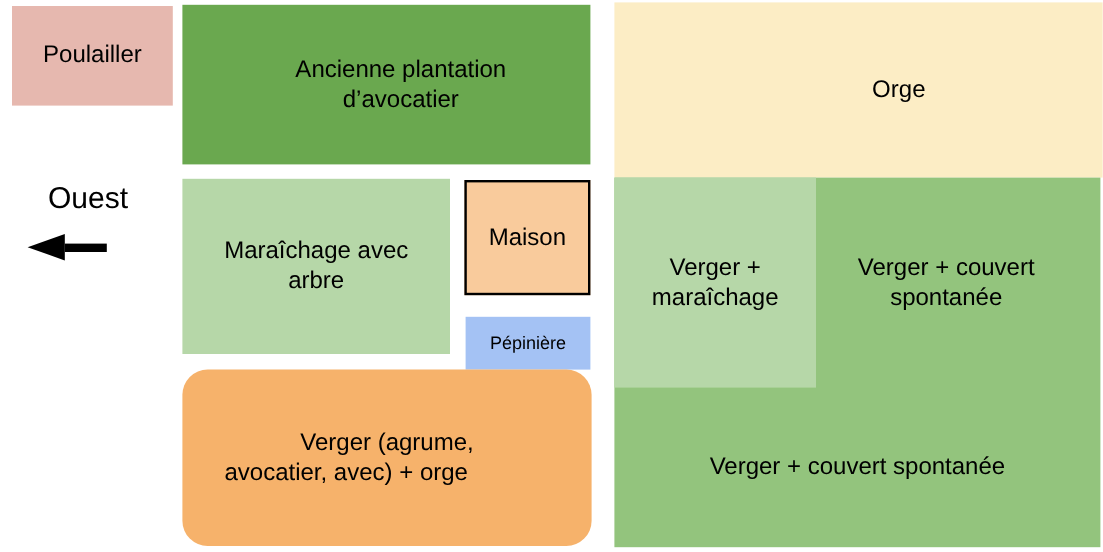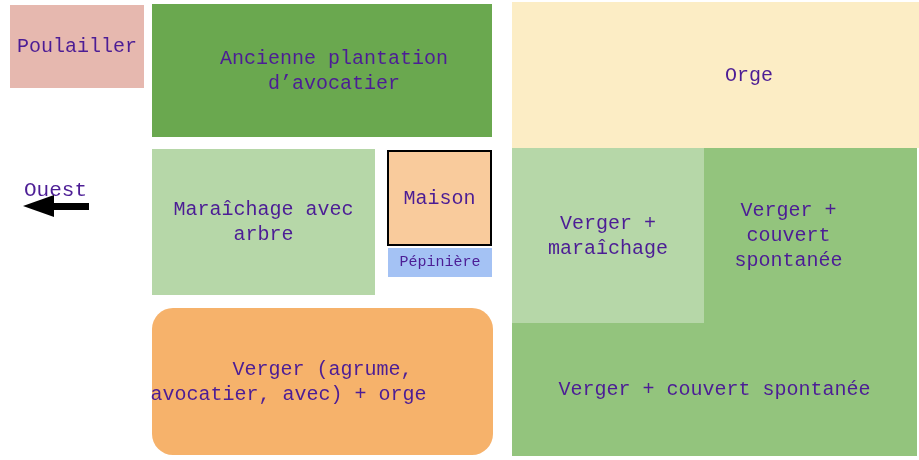--- a/index.html
+++ b/index.html
@@ -1,57 +1,56 @@
 <!DOCTYPE html>
 <html><head>
 <meta charset="utf-8">
 <style>
   html, body { margin: 0; padding: 0; background: #ffffff; }
   .canvas {
     position: relative;
     width: 919px;
     height: 460px;
     background: #ffffff;
-    font-family: Liberation Mono, monospace;
-    color: #4c1d95;
+    font-family: Liberation Sans, sans-serif;
+    color: #000000;
     overflow: hidden;
   }
   .zone {
     position: absolute;
     display: flex;
     align-items: center;
     justify-content: center;
     text-align: center;
     box-sizing: border-box;
     font-size: 20px;
     line-height: 25px;
     white-space: pre-line;
   }
   .zone-label { white-space: pre-line; }
 
   .zone-poulailler        { left: 10px;  top: 5px;   width: 134px; height: 83px;  }
   .zone-ancienne          { left: 152px; top: 4px;   width: 340px; height: 133px; padding-left: 24px; }
   .zone-orge              { left: 512px; top: 2px;   width: 474px; height: 146px; justify-content: center; }
   .zone-maraichage        { left: 152px; top: 149px; width: 223px; height: 146px; text-align: center; }
   .zone-maison            { left: 387px; top: 150px; width: 105px; height: 96px; border: 2px solid #000; }
-  .zone-pepiniere         { left: 388px; top: 248px; width: 104px; height: 29px; font-size: 15px; }
+  .zone-pepiniere         { left: 388px; top: 264px; width: 104px; height: 44px; font-size: 15px; }
   .zone-verger-orange     { left: 152px; top: 308px; width: 341px; height: 147px; flex-direction: column; }
   .zone-verger-orange .line { display: block; }
   .zone-verger-orange .line2 { transform: translateX(-34px); }
 
   .region-verger-couvert  { left: 512px; top: 148px; width: 405px; height: 308px; position: absolute; }
-  .zone-verger-maraichage { left: 0;  top: 0; width: 192px; height: 175px; }
+  .zone-verger-maraichage { left: 0;  top: 0; width: 168px; height: 175px; }
   .label-couvert-top      { left: 188px; top: 0; width: 177px; height: 175px; }
   .label-couvert-bottom   { left: 0; top: 175px; width: 405px; height: 133px; }
 
   .compass-label {
     position: absolute;
-    left: 24px; top: 151px;
-    font-size: 21px;
-    margin-top: 28px;
+    left: 40px; top: 151px;
+    font-size: 25px;
   }
   .west-arrow {
     position: absolute;
     left: 23px; top: 195px;
     display: flex;
     align-items: center;
   }
   .west-arrow .head {
     width: 0; height: 0;
     border-top: 11px solid transparent;

